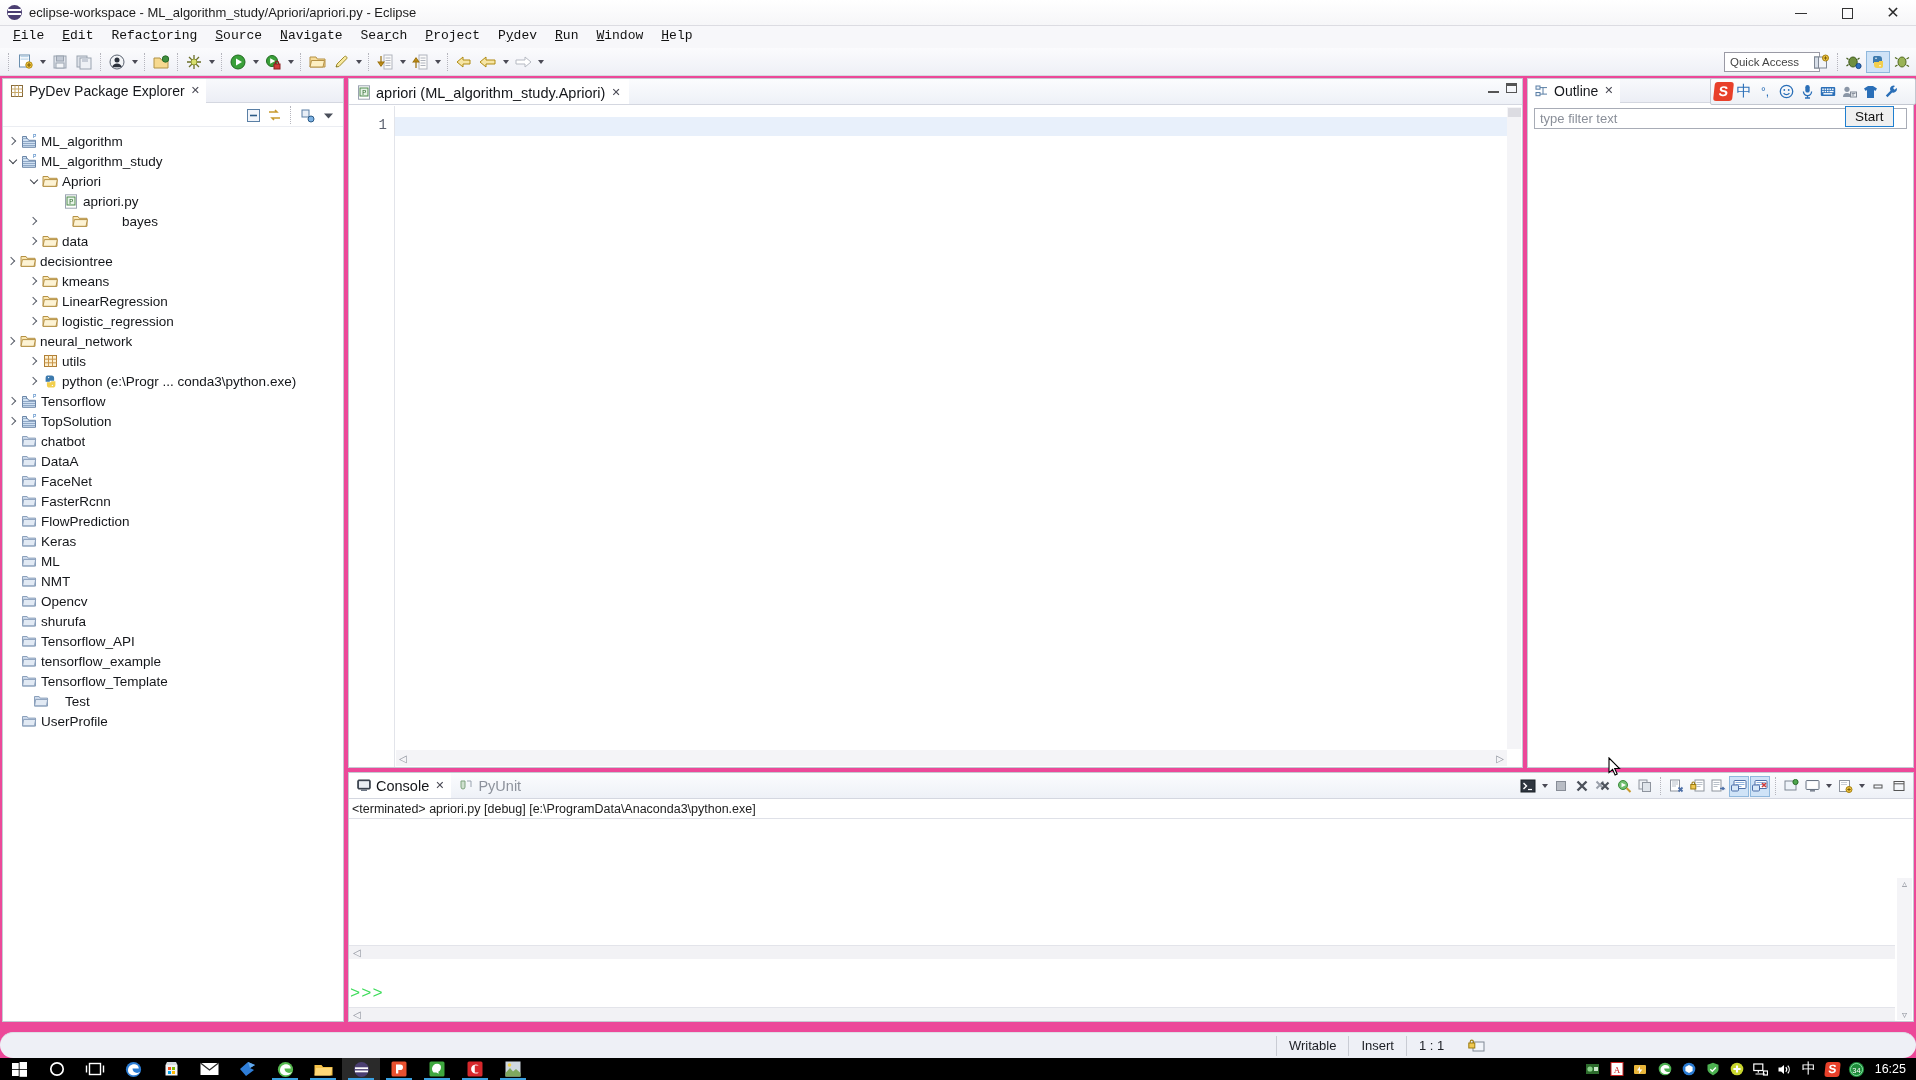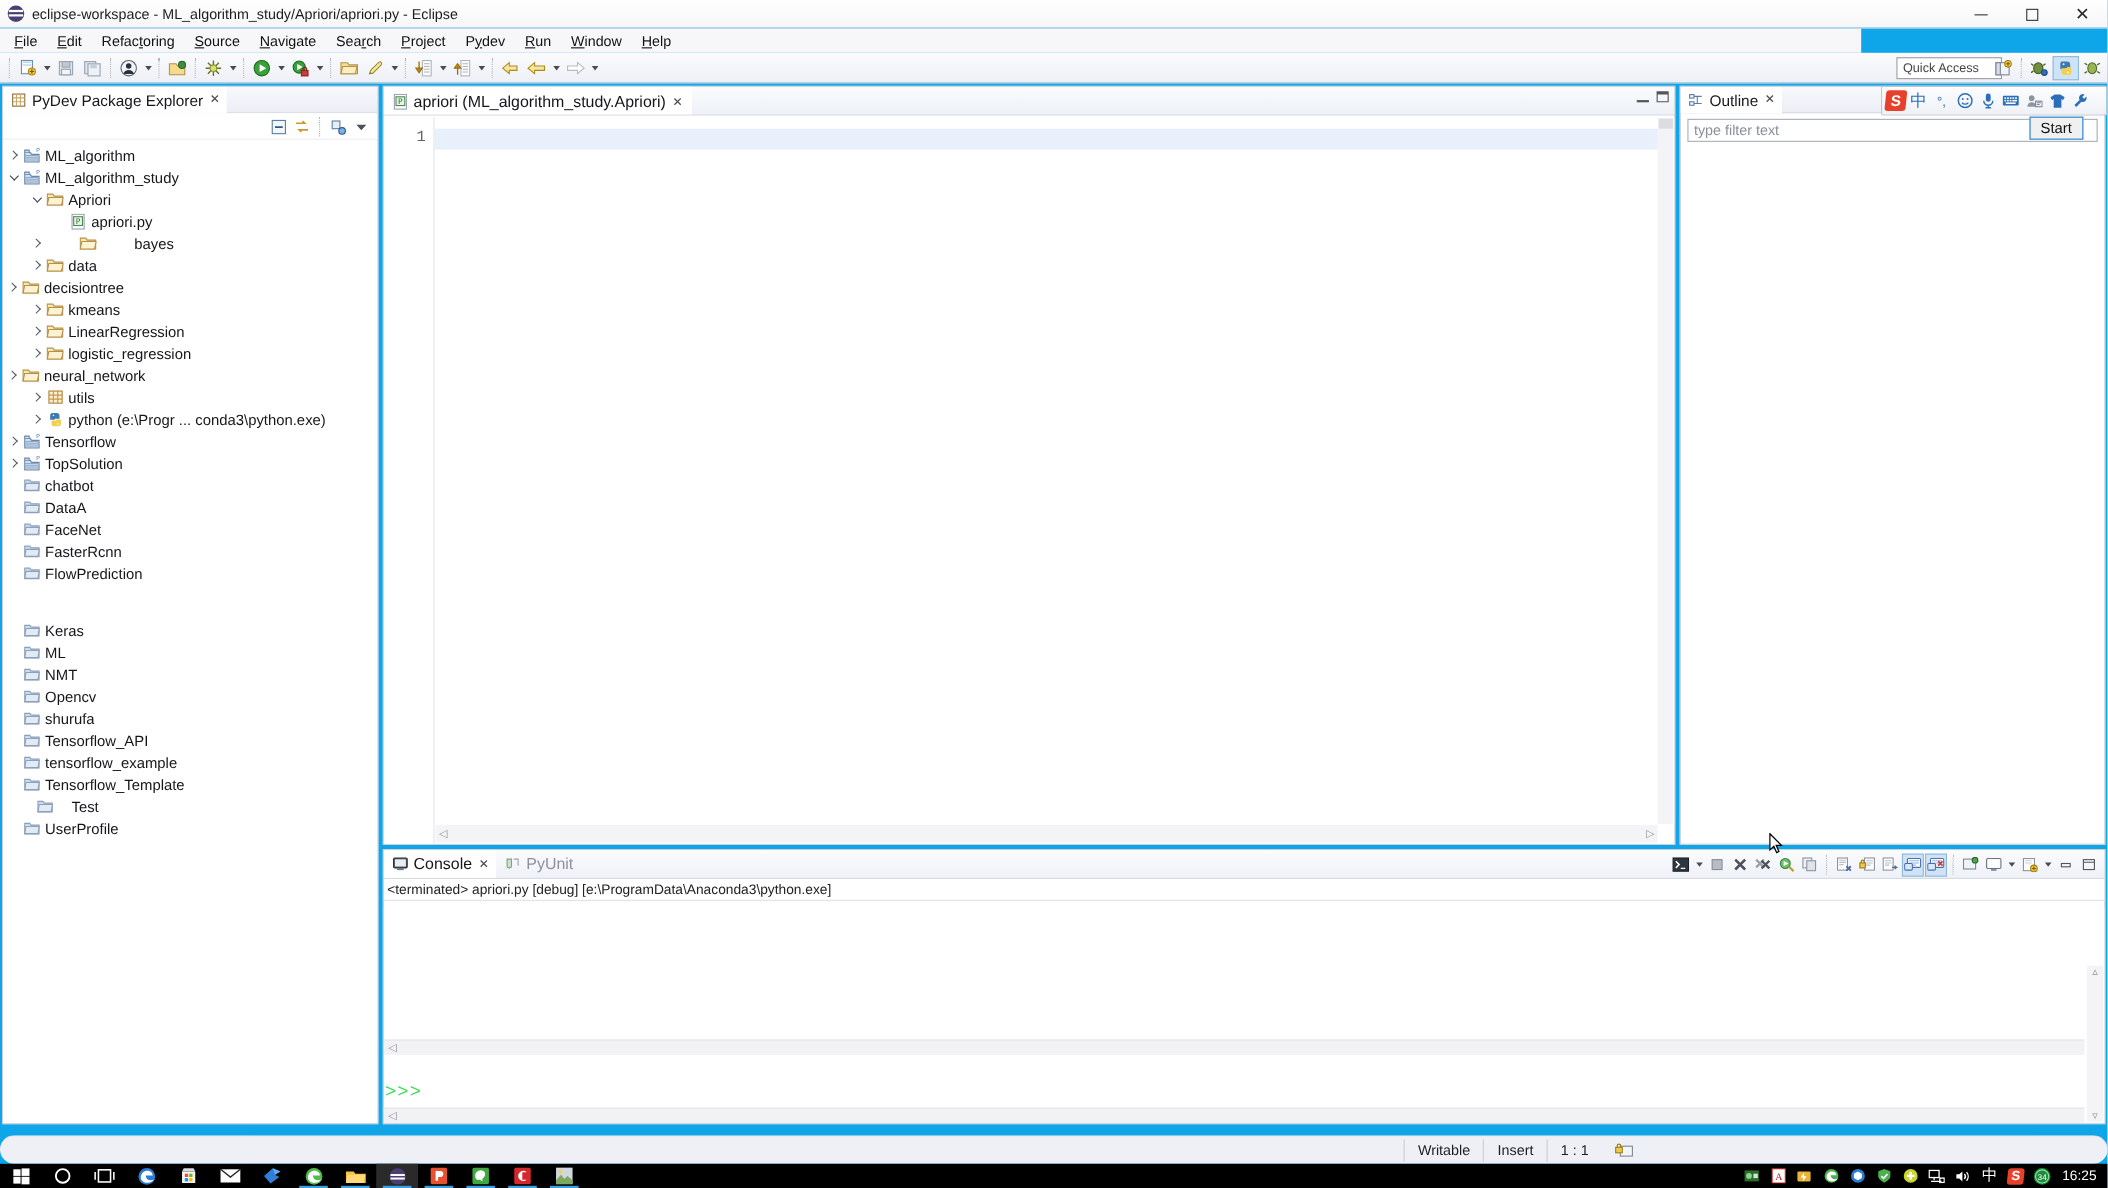--- a/index.html
+++ b/index.html
@@ -7,21 +7,21 @@
     margin: 0; padding: 0;
     width: 1916px; height: 1080px;
     overflow: hidden;
     font-family: "Liberation Sans", sans-serif;
     font-size: 13px;
     background: #ffffff;
   }
   #app {
     position: relative;
     width: 1916px; height: 1080px;
-    background: #0ea5e9;
+    background: #ec4899;
   }
 
   
   .titlebar {
     position: absolute; top: 0; left: 0; width: 1916px; height: 26px;
     background: linear-gradient(#ffffff, #f6f6f8);
     border-bottom: 1px solid #dcdce2;
     display: flex; align-items: center;
   }
   .titlebar .tb-icon {
@@ -50,23 +50,23 @@
   .win-btn {
     width: 46px; height: 26px; display: flex; align-items: center; justify-content: center;
     color: #2a2a2a; font-size: 13px;
   }
   .wb-min { width: 12px; height: 1px; background: #333; }
   .wb-max { width: 11px; height: 11px; border: 1px solid #333; }
   .wb-close { font-size: 16px; line-height: 1; font-family: "DejaVu Sans", sans-serif; }
 
   
   .menubar {
-    position: absolute; top: 26px; left: 0; width: 1692px; height: 22px;
+    position: absolute; top: 26px; left: 0; width: 1916px; height: 22px;
     background: #f7f7fa;
-    display: flex; align-items: center; padding-left: 4px;
+    display: flex; padding-left: 4px; font-family: Liberation Mono, monospace;
   }
   .menu-item {
     padding: 2px 9px; font-size: 13px; color: #111; white-space: nowrap;
   }
   .menu-item u { text-decoration: underline; }
 
   
   .toolbar {
     position: absolute; top: 48px; left: 0; width: 1916px; height: 28px;
     background: linear-gradient(#fbfbfd, #eef0f6);
@@ -743,21 +743,21 @@
         <div class="trow" style="padding-left: 3px;">
           <span class="twist"></span>
           <span class="ticon">
             <svg width="16" height="14" viewBox="0 0 16 14">
               <path d="M1.5 2.5h4.6l1.1 1.6h7.3v8H1.5z" fill="#cfdced" stroke="#8ba0bb"></path>
               <path d="M2.6 5.4h12.1L13.5 11.8H1.6z" fill="#e2eaf4" stroke="#8ba0bb"></path>
             </svg>
           </span>
           <span class="tlabel">FlowPrediction</span>
         </div>
-        <div class="trow" style="padding-left: 3px; margin-top: 32px;">
+        <div class="trow" style="padding-left: 3px;">
           <span class="twist"></span>
           <span class="ticon">
             <svg width="16" height="14" viewBox="0 0 16 14">
               <path d="M1.5 2.5h4.6l1.1 1.6h7.3v8H1.5z" fill="#cfdced" stroke="#8ba0bb"></path>
               <path d="M2.6 5.4h12.1L13.5 11.8H1.6z" fill="#e2eaf4" stroke="#8ba0bb"></path>
             </svg>
           </span>
           <span class="tlabel">Keras</span>
         </div>
         <div class="trow" style="padding-left: 3px;">

